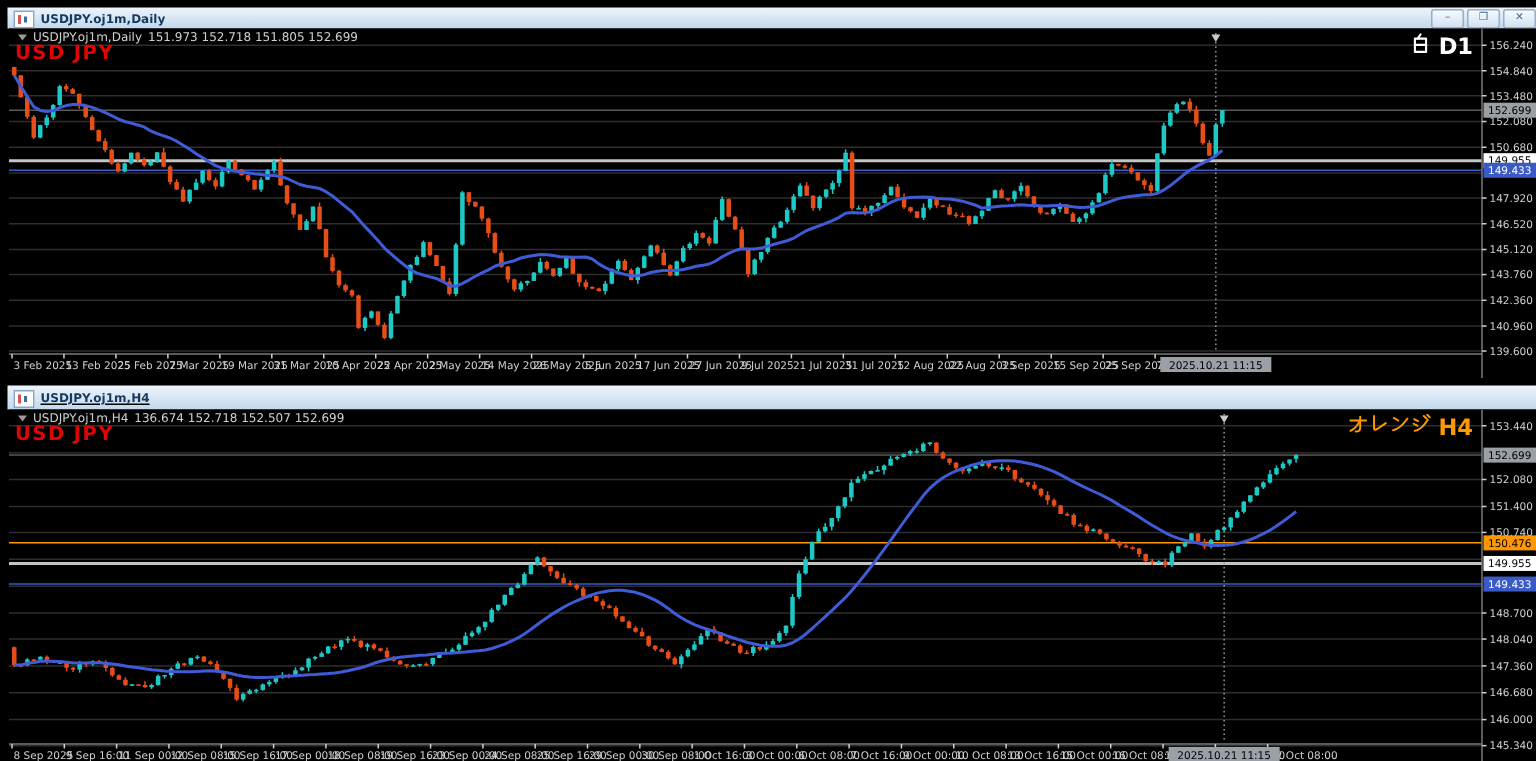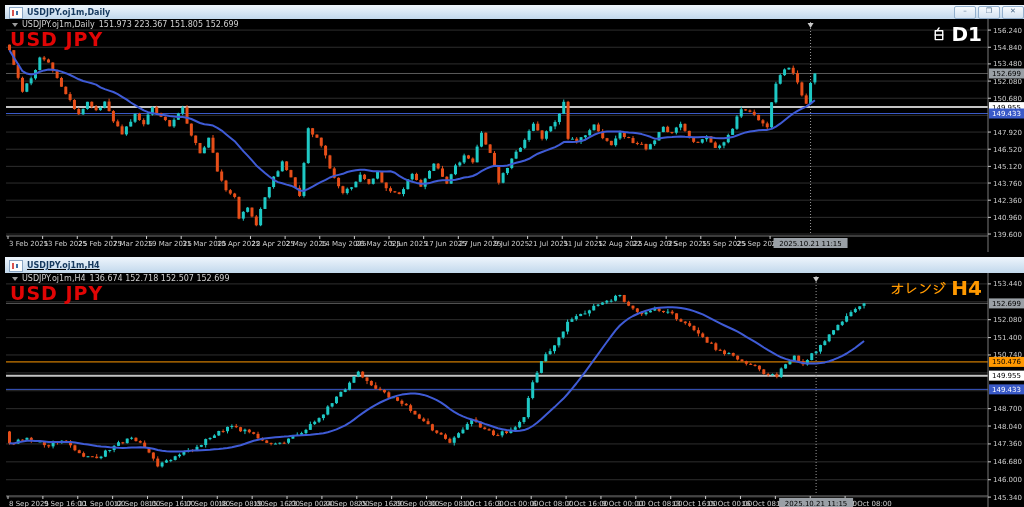--- a/index.html
+++ b/index.html
@@ -14,22 +14,22 @@
   .title-text{font-size:8px;font-weight:bold;color:#16395e;white-space:nowrap;}
   .win-buttons{position:absolute;right:3px;top:1px;display:flex;gap:2px;}
   .win-btn{width:20px;height:11px;background:linear-gradient(#f6fafd,#d3e2f1);border:1px solid #93b0cd;
     border-radius:2px;font-size:7px;line-height:9px;text-align:center;color:#4a6a8a;cursor:default;}
   .chartarea{position:absolute;left:1px;right:1px;background:#000;}
   .c1{top:14px;height:233px;}
   .c2{top:16px;height:237px;}
   svg{position:absolute;left:0;top:0;}
   .hdr{position:absolute;left:6px;top:1px;font-size:8px;color:#cfcfcf;white-space:nowrap;display:flex;align-items:center;gap:4px;z-index:3;}
   .dd-tri{width:0;height:0;border-left:3px solid transparent;border-right:3px solid transparent;border-top:4px solid #9a9a9a;display:inline-block;}
-  .watermark{position:absolute;left:4px;top:9px;font-size:19px;font-weight:bold;color:#e00505;letter-spacing:1px;z-index:2;}
-  .tf-label{position:absolute;right:44px;top:3px;font-size:20px;font-weight:bold;display:flex;align-items:center;gap:5px;z-index:3;}
+  .watermark{position:absolute;left:4px;top:9px;font-size:13px;font-weight:bold;color:#e00505;letter-spacing:1px;z-index:2;}
+  .tf-label{position:absolute;right:44px;top:3px;font-size:15px;font-weight:bold;display:flex;align-items:flex-start;gap:5px;z-index:3;}
   .tf-white{color:#ffffff;}
   .tf-orange{color:#ff9900;}
   .cjk{display:flex;gap:1px;align-items:center;}
   .cjk svg{position:static;}
   .cjk path,.cjk rect,.cjk line{fill:none;stroke-width:3;stroke-linecap:round;stroke-linejoin:round;}
   .cjk-white path,.cjk-white rect{stroke:#ffffff;}
   .cjk-orange path,.cjk-orange rect{stroke:#ff9900;}
 </style>
 </head>
 <body>
@@ -516,21 +516,21 @@
         <line x1="729.44" y1="217" x2="729.44" y2="220" stroke="#cfcfcf" stroke-width="1"></line>
         <text x="730.44" y="227" fill="#cfcfcf" font-size="7">25 Sep 2025</text>
         <line x1="764.08" y1="217" x2="764.08" y2="220" stroke="#cfcfcf" stroke-width="1"></line>
         <text x="765.08" y="227" fill="#cfcfcf" font-size="7">7 Oct 2025</text>
         <rect x="767.5500000000001" y="219" width="74" height="10" fill="#9aa0a6"></rect>
         <text x="804.5500000000001" y="227" fill="#000" font-size="7" text-anchor="middle">2025.10.21 11:15</text>
       </svg>
     <div class="hdr">
       <span class="dd-tri"></span>
       <span>USDJPY.oj1m,Daily</span>
-      <span>151.973 223.367 151.805 152.699</span>
+      <span>151.973 152.718 151.805 152.699</span>
     </div>
     <div class="watermark">USD JPY</div>
     <div class="tf-label tf-white" title="白 D1">
       <span class="cjk cjk-white">
         <svg width="14" height="14" viewBox="0 0 30 30">
             <path d="M15 2 L11 8"></path>
             <rect x="7" y="8" width="16" height="19"></rect>
             <path d="M7 17 H23"></path>
           </svg>
       </span>

